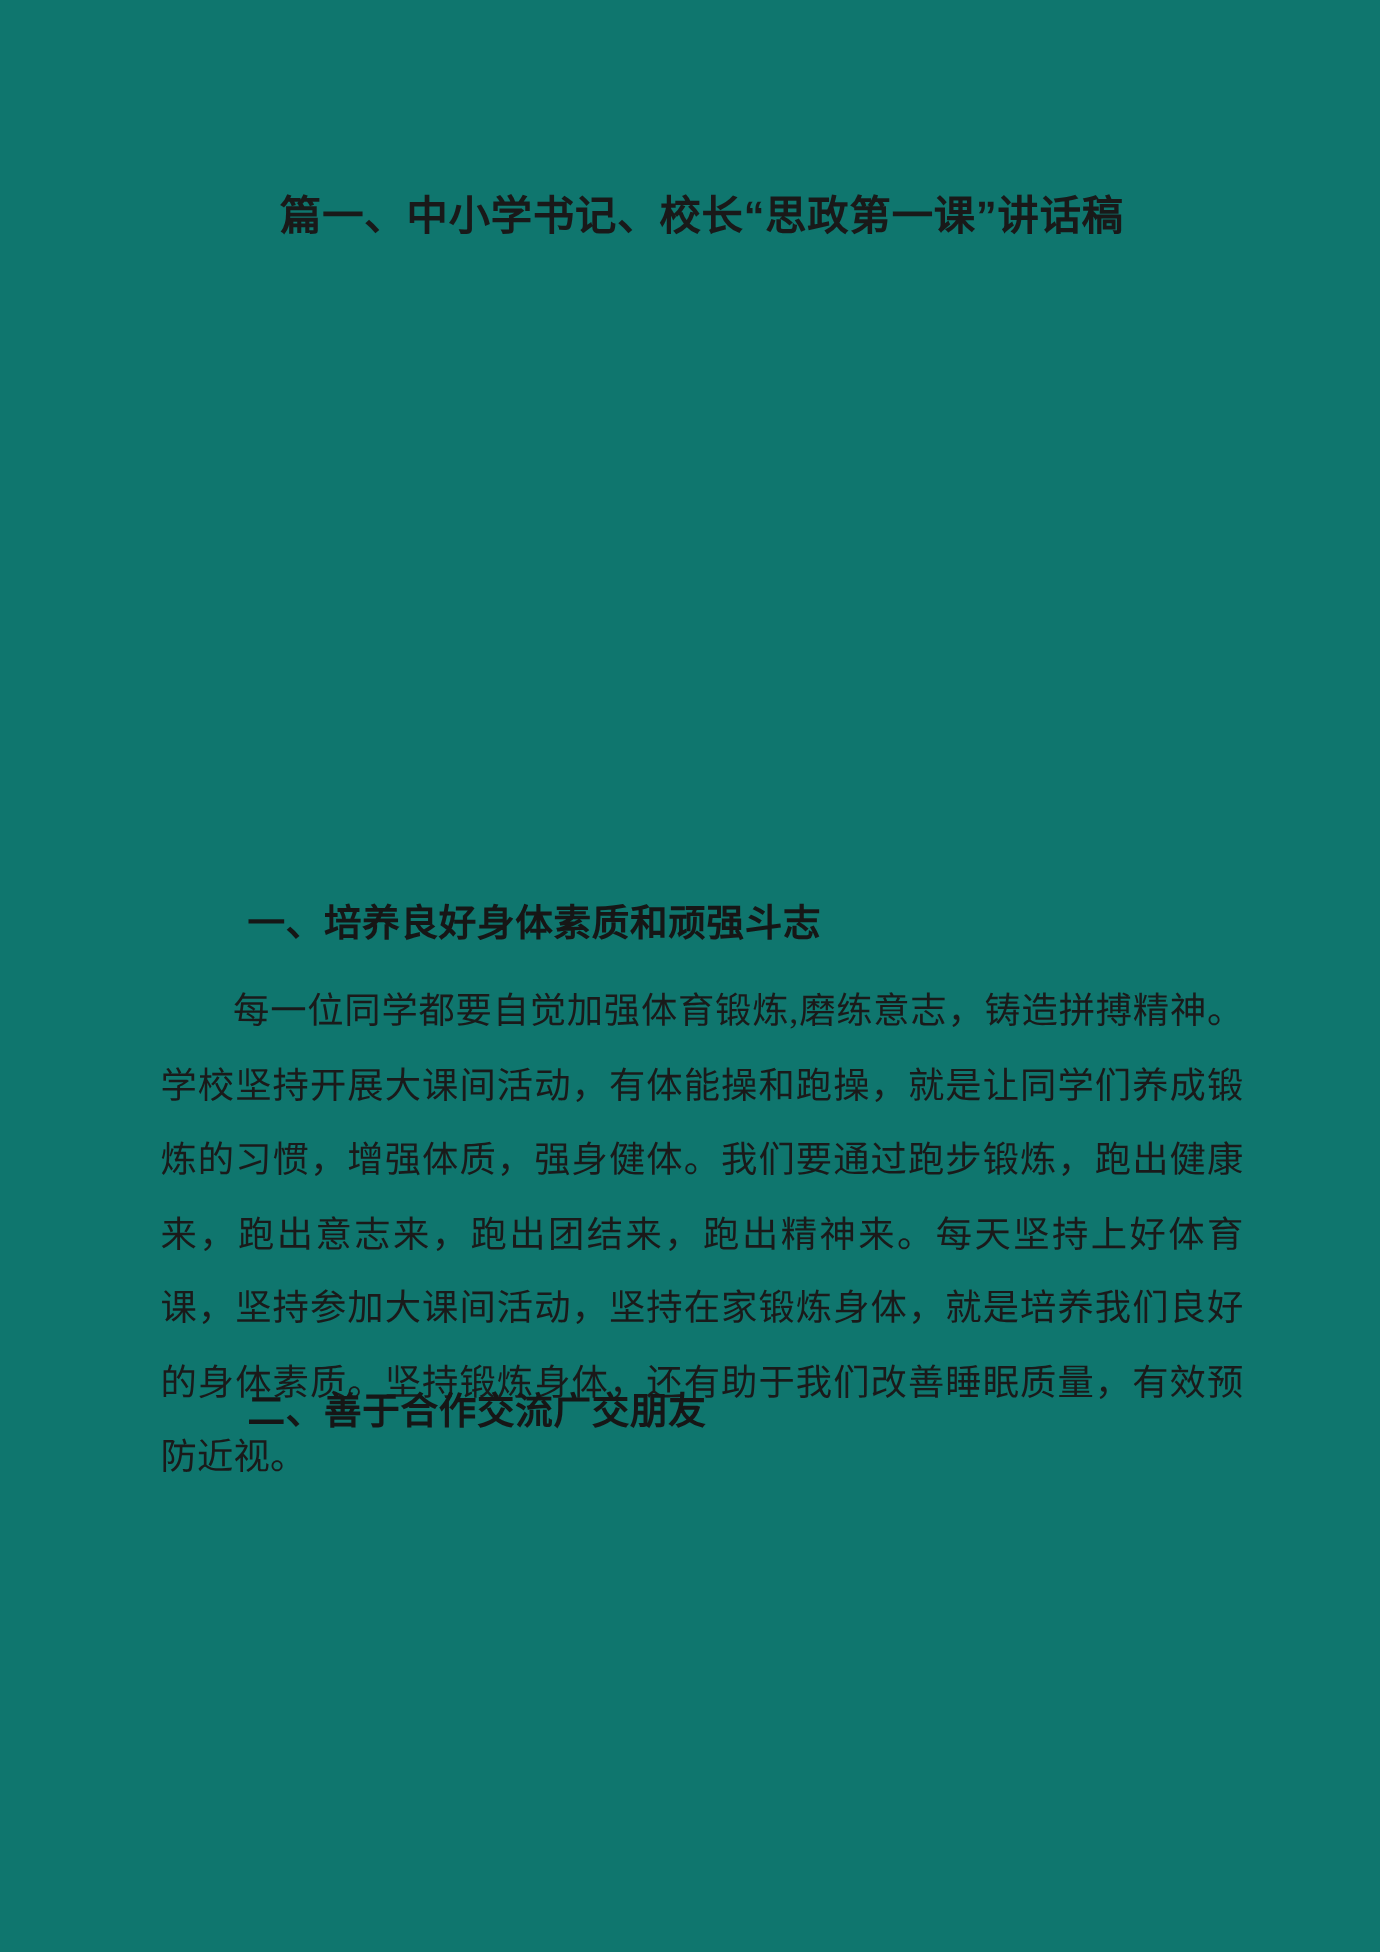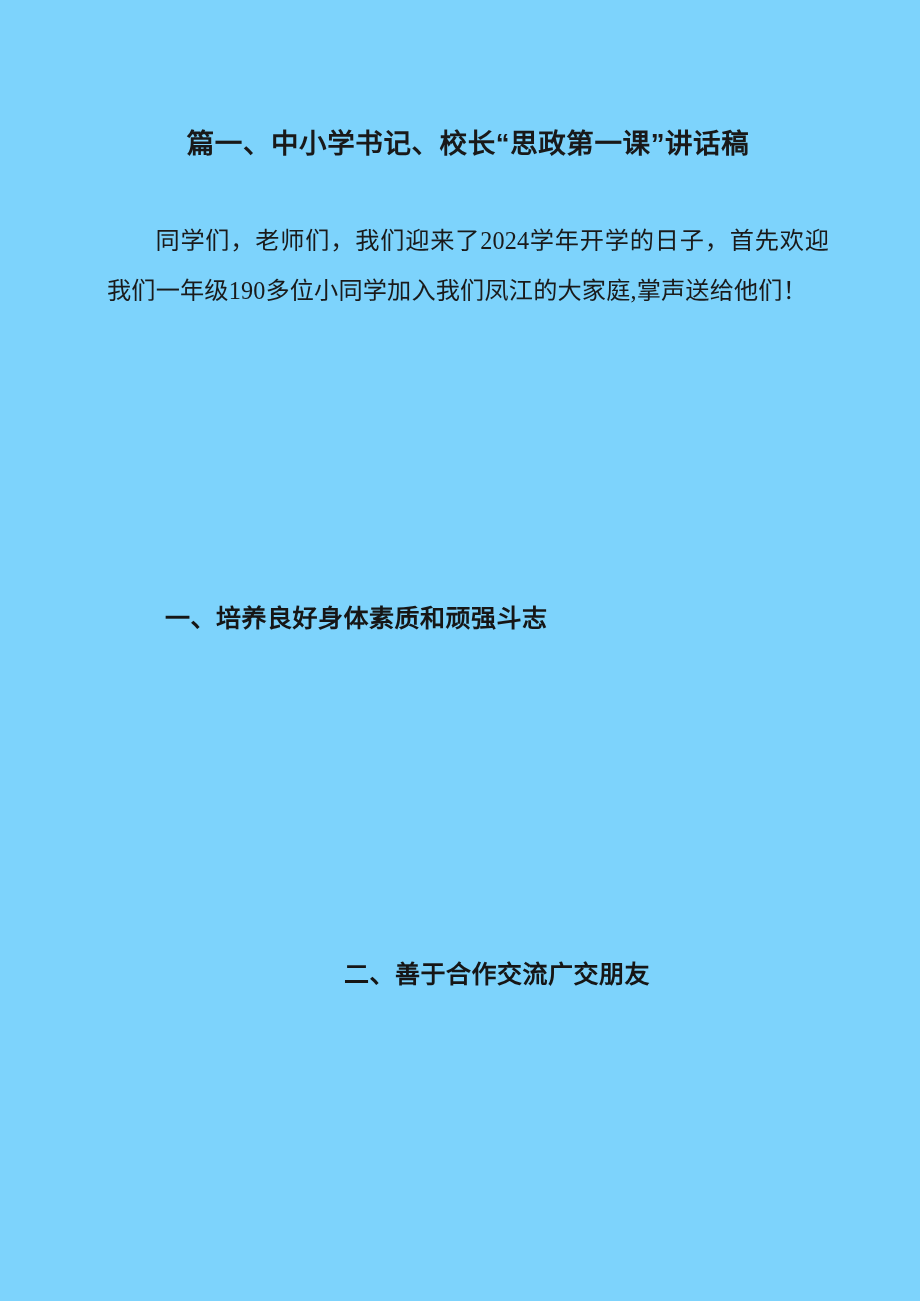--- a/index.html
+++ b/index.html
@@ -7,21 +7,21 @@
     margin: 0;
     padding: 0;
     background: #ffffff;
   }
 
   .page {
     position: relative;
     width: 920px;
     height: 1301px;
     margin: 0 auto;
-    background: #7dd3fc;
+    background: #0f766e;
     overflow: hidden;
     box-sizing: border-box;
   }
 
   .doc-body {
     position: absolute;
     left: 107px;
     top: 0;
     width: 722px;   
     height: 1301px;
@@ -46,21 +46,21 @@
     white-space: nowrap;
   }
 
   
   .section-heading {
     margin: 0;
     padding: 0;
     position: absolute;
     left: 58px;            
     width: 664px;
-    font-family: Liberation Sans, sans-serif;
+    font-family: Liberation Mono, monospace;
     font-weight: 700;
     font-size: 25px;
     line-height: 44px;
     letter-spacing: 0.5px;
     color: #161616;
     white-space: nowrap;
   }
 
   
   .para {
@@ -79,36 +79,36 @@
     text-justify: inter-ideograph;
     text-indent: 2em;
     word-break: break-all;
   }
 
   
   #para-1 { top: 216px; }
   #para-2 { top: 321px; }
   #heading-1 { top: 596px; }
   #para-3 { top: 650px; }
-  #heading-2 { top: 952px; text-align: center; }
+  #heading-2 { top: 921px; }
   #para-4 { top: 975px; }
 
   .clipped-tail { overflow: hidden; }
 </style>
 </head>
 <body>
 
 <div class="page">
   <div class="doc-body">
 
     <h1 class="doc-title" id="doc-title">篇一、中小学书记、校长“思政第一课”讲话稿</h1>
 
-    <p class="para" id="para-1">同学们，老师们，我们迎来了2024学年开学的日子，首先欢迎我们一年级190多位小同学加入我们凤江的大家庭,掌声送给他们！</p>
 
 
     <h2 class="section-heading" id="heading-1">一、培养良好身体素质和顽强斗志</h2>
 
+    <p class="para" id="para-3">每一位同学都要自觉加强体育锻炼,磨练意志，铸造拼搏精神。学校坚持开展大课间活动，有体能操和跑操，就是让同学们养成锻炼的习惯，增强体质，强身健体。我们要通过跑步锻炼，跑出健康来，跑出意志来，跑出团结来，跑出精神来。每天坚持上好体育课，坚持参加大课间活动，坚持在家锻炼身体，就是培养我们良好的身体素质。坚持锻炼身体，还有助于我们改善睡眠质量，有效预防近视。</p>
 
     <h2 class="section-heading" id="heading-2">二、善于合作交流广交朋友</h2>
 
 
   </div>
 </div>
 
 </body></html>

